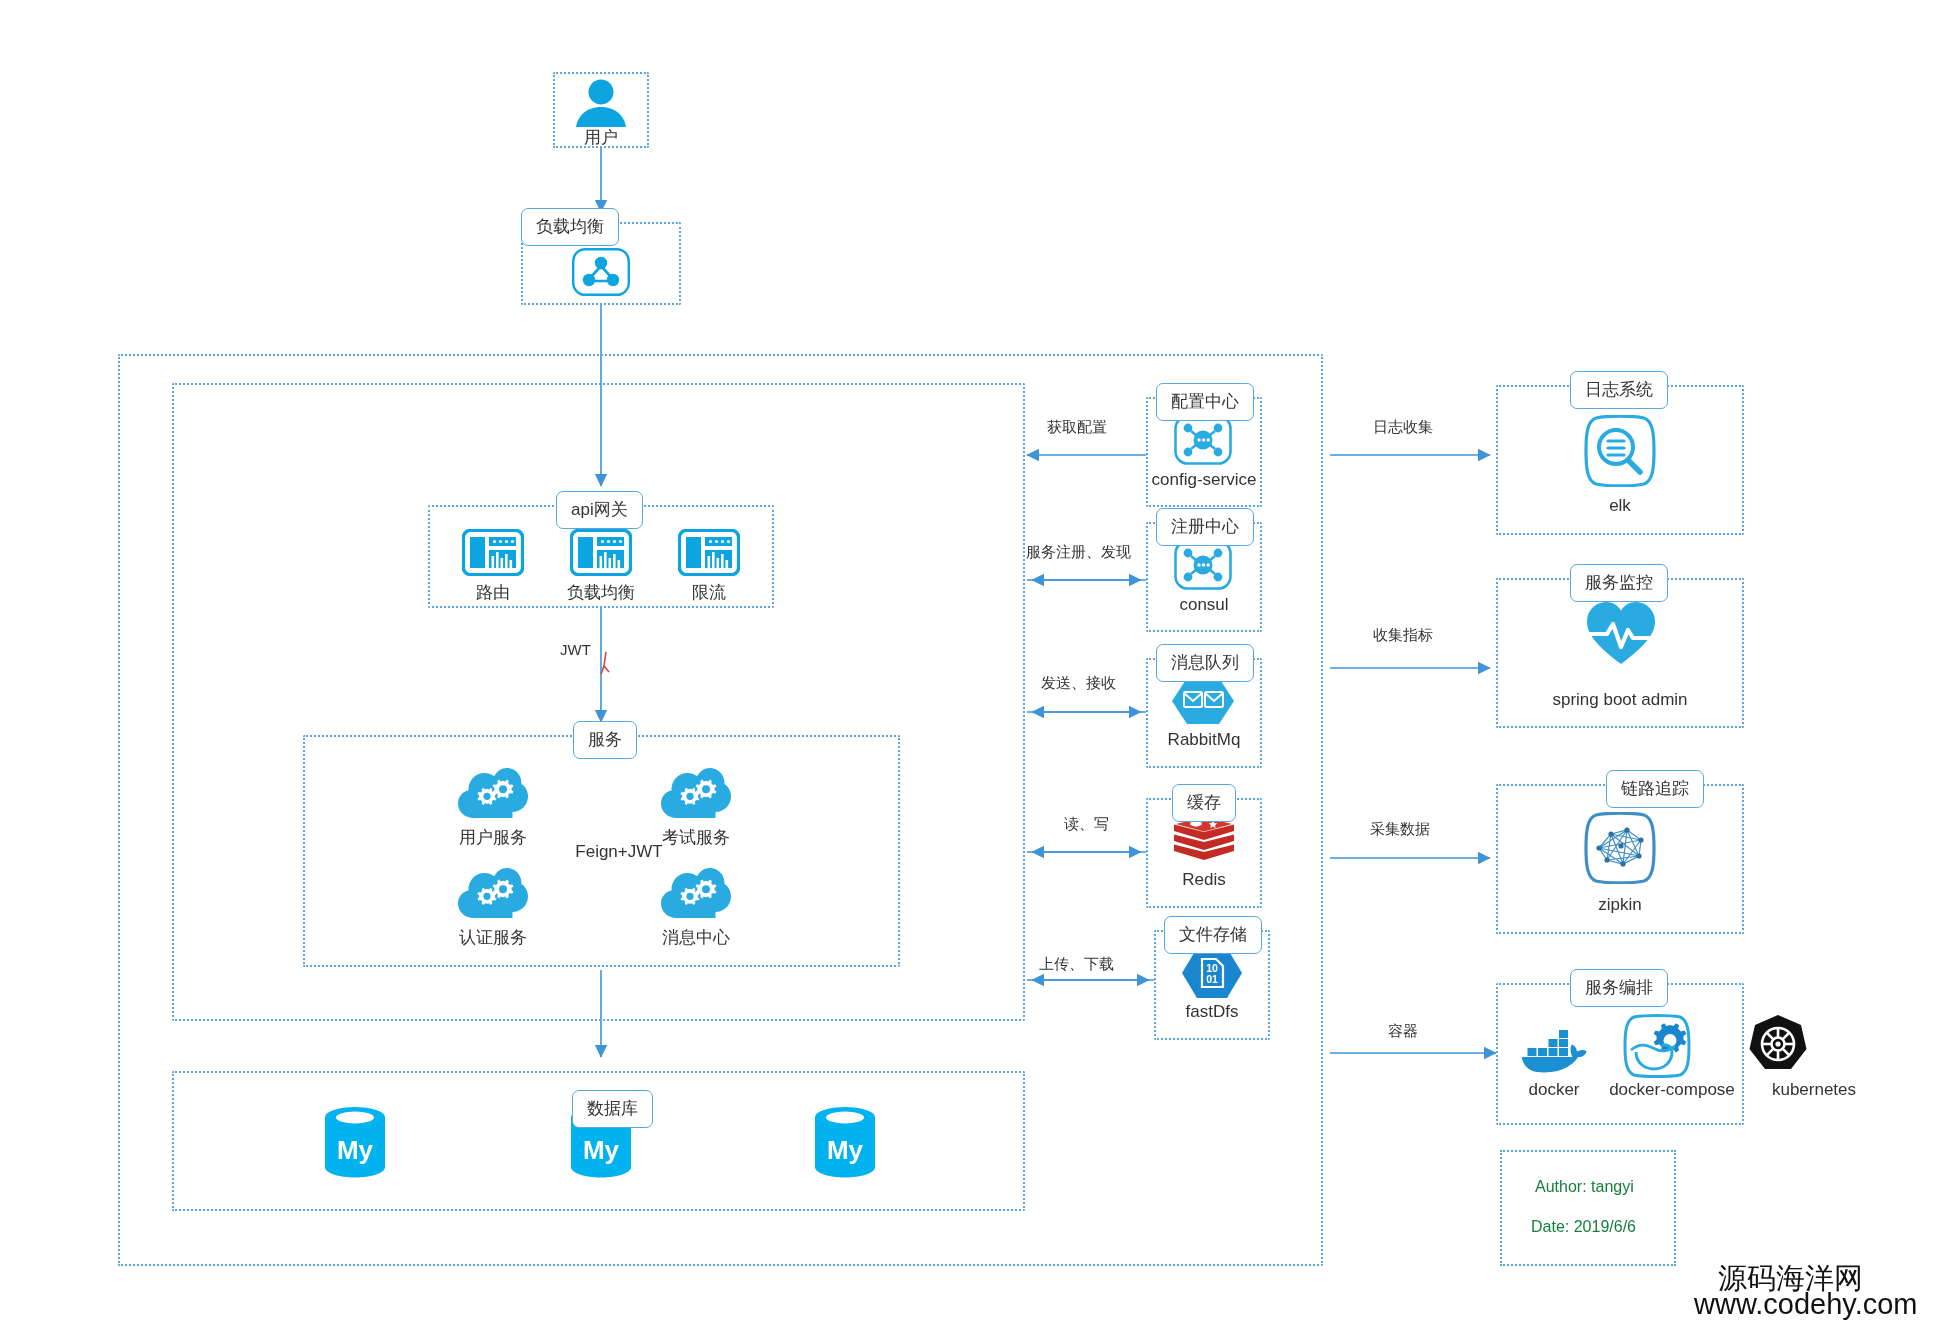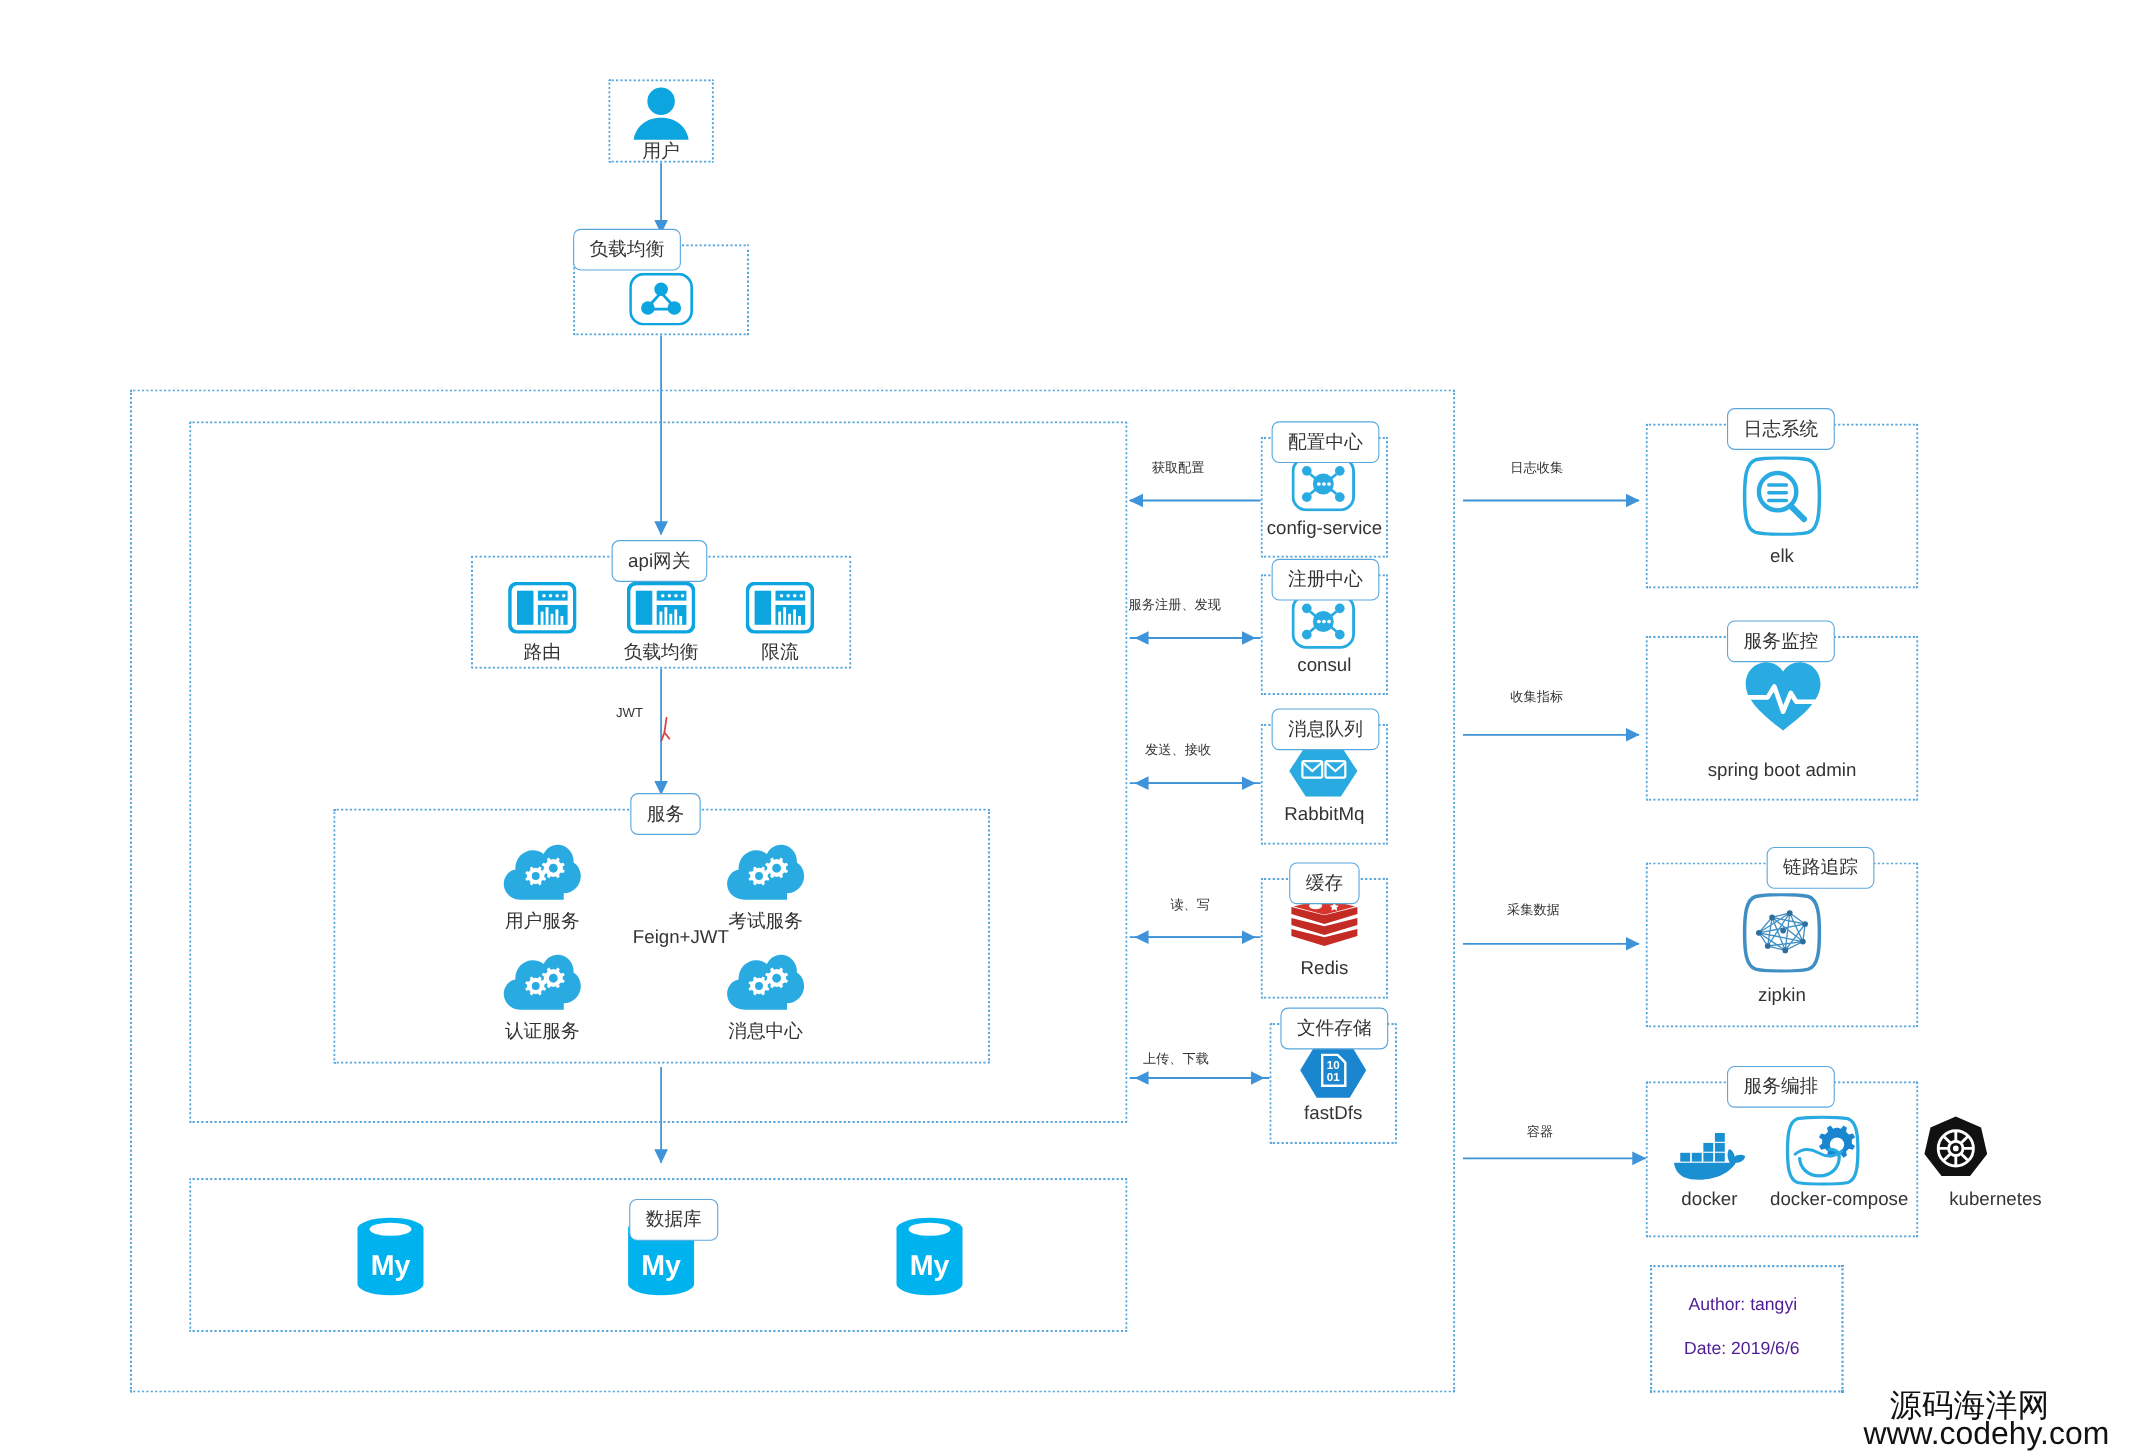--- a/index.html
+++ b/index.html
@@ -42,21 +42,21 @@
   .node-label {
     position: absolute;
     font-size: 17px;
     color: #333333;
     text-align: center;
     white-space: nowrap;
     line-height: 1.2;
   }
   .edge-label {
     position: absolute;
-    font-size: 12px;
+    font-size: 15px;
     color: #333333;
     white-space: nowrap;
     line-height: 1.2;
   }
   svg.ov { position: absolute; left: 0; top: 0; width: 1937px; height: 1322px; pointer-events: none; }
   .icon-wrap { position: absolute; }
   .icon-wrap svg { display: block; }
   .watermark {
     position: absolute;
     color: #111111;
@@ -66,21 +66,21 @@
     white-space: nowrap;
   }
   .authorbox {
     position: absolute;
     border: 2px dotted #59a7dd;
     background: #ffffff;
   }
   .authorline {
     position: absolute;
     font-size: 16px;
-    color: #4c1d95;
+    color: #15803d;
     white-space: nowrap;
     text-align: center;
   }
 </style>
 </head>
 <body>
 
 <div id="canvas">
 
   <svg class="ov" viewBox="0 0 1937 1322">

